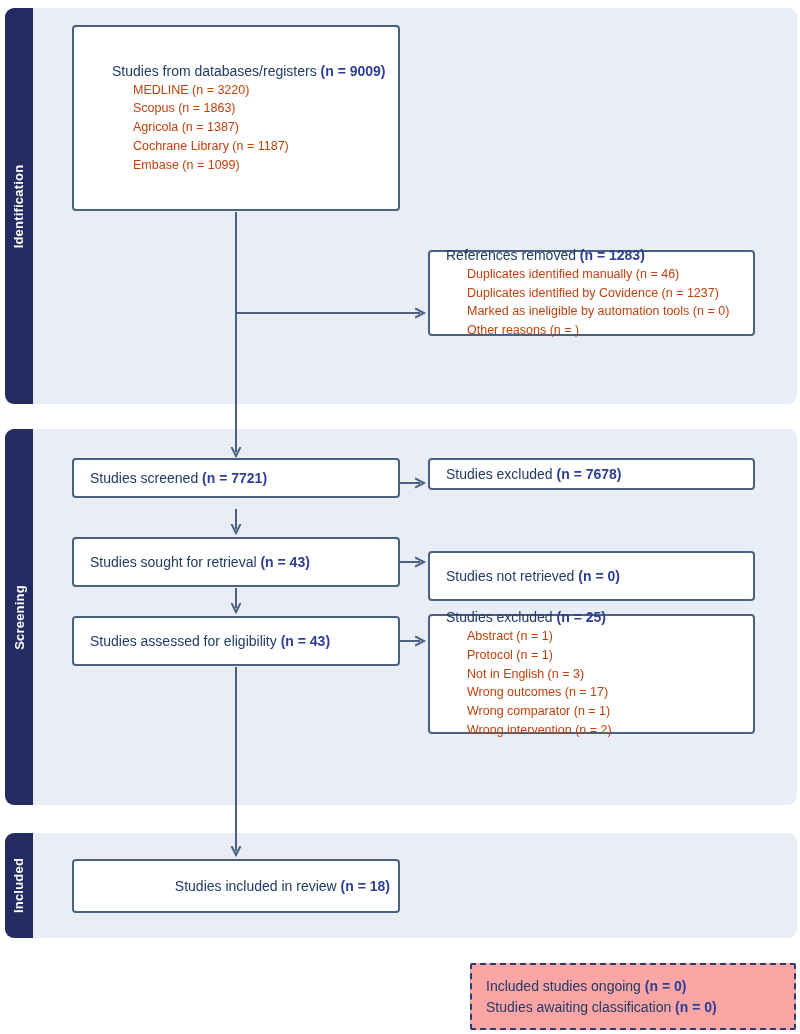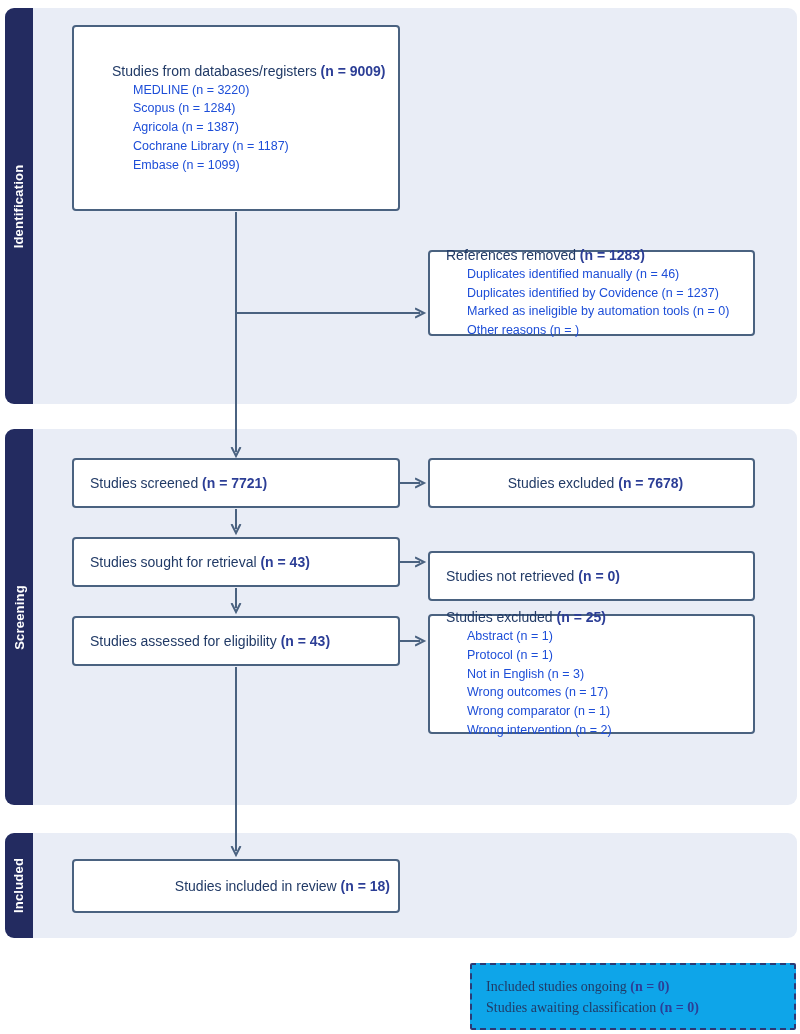--- a/index.html
+++ b/index.html
@@ -23,28 +23,27 @@
   
   .box{
     position:absolute;box-sizing:border-box;background:#ffffff;
     border:2px solid #4a6280;border-radius:4px;
     display:flex;flex-direction:column;justify-content:center;
     padding-left:16px;padding-right:8px;
   }
   .box-title{font-size:14px;color:#213a66;line-height:1.35;}
   .cnt{font-weight:bold;color:#2c3e96;}
   .sub-item{
-    font-size:12.5px;color:#1d4ed8;line-height:1.5;margin-left:21px;white-space:nowrap;
+    font-size:12.5px;color:#c2410c;line-height:1.5;margin-left:21px;white-space:nowrap;
   }
   .dashed-box{
-    position:absolute;box-sizing:border-box;background:#0ea5e9;
+    position:absolute;box-sizing:border-box;background:#fca5a5;
     border:2px dashed #2c3a75;border-radius:2px;
     display:flex;flex-direction:column;justify-content:center;
     padding-left:14px;
-    font-family:Liberation Serif, serif;
   }
   .dashed-line{font-size:14px;color:#213a66;line-height:1.5;white-space:nowrap;}
   
   .arrows{position:absolute;left:0;top:0;pointer-events:none;}
   .arrows line{stroke:#4a6280;stroke-width:2;}
 </style>
 </head>
 <body>
 
 <div class="canvas">
@@ -77,38 +76,38 @@
     <line x1="236" y1="509" x2="236" y2="529" marker-end="url(#ah)"></line>
     <line x1="400" y1="562" x2="420" y2="562" marker-end="url(#ah)"></line>
     <line x1="236" y1="588" x2="236" y2="608" marker-end="url(#ah)"></line>
     <line x1="400" y1="641" x2="420" y2="641" marker-end="url(#ah)"></line>
     <line x1="236" y1="667" x2="236" y2="851" marker-end="url(#ah)"></line>
   </svg>
 
   <div class="box" style="left:72px;top:25px;width:328px;height:186px;padding-left:38px;">
     <div class="box-title"><span>Studies from databases/registers </span><span class="cnt">(n = 9009)</span></div>
     <div class="sub-item">MEDLINE (n = 3220)</div>
-    <div class="sub-item">Scopus (n = 1284)</div>
+    <div class="sub-item">Scopus (n = 1863)</div>
     <div class="sub-item">Agricola (n = 1387)</div>
     <div class="sub-item">Cochrane Library (n = 1187)</div>
     <div class="sub-item">Embase (n = 1099)</div>
   </div>
 
   <div class="box" style="left:428px;top:250px;width:327px;height:86px;">
     <div class="box-title"><span>References removed </span><span class="cnt">(n = 1283)</span></div>
     <div class="sub-item">Duplicates identified manually (n = 46)</div>
     <div class="sub-item">Duplicates identified by Covidence (n = 1237)</div>
     <div class="sub-item">Marked as ineligible by automation tools (n = 0)</div>
     <div class="sub-item">Other reasons (n = )</div>
   </div>
 
-  <div class="box" style="left:72px;top:458px;width:328px;height:50px;">
+  <div class="box" style="left:72px;top:458px;width:328px;height:40px;">
     <div class="box-title"><span>Studies screened </span><span class="cnt">(n = 7721)</span></div>
   </div>
-  <div class="box" style="left:428px;top:458px;width:327px;height:50px;align-items:center;">
+  <div class="box" style="left:428px;top:458px;width:327px;height:32px;">
     <div class="box-title"><span>Studies excluded </span><span class="cnt">(n = 7678)</span></div>
   </div>
 
   <div class="box" style="left:72px;top:537px;width:328px;height:50px;">
     <div class="box-title"><span>Studies sought for retrieval </span><span class="cnt">(n = 43)</span></div>
   </div>
   <div class="box" style="left:428px;top:551px;width:327px;height:50px;">
     <div class="box-title"><span>Studies not retrieved </span><span class="cnt">(n = 0)</span></div>
   </div>
 

